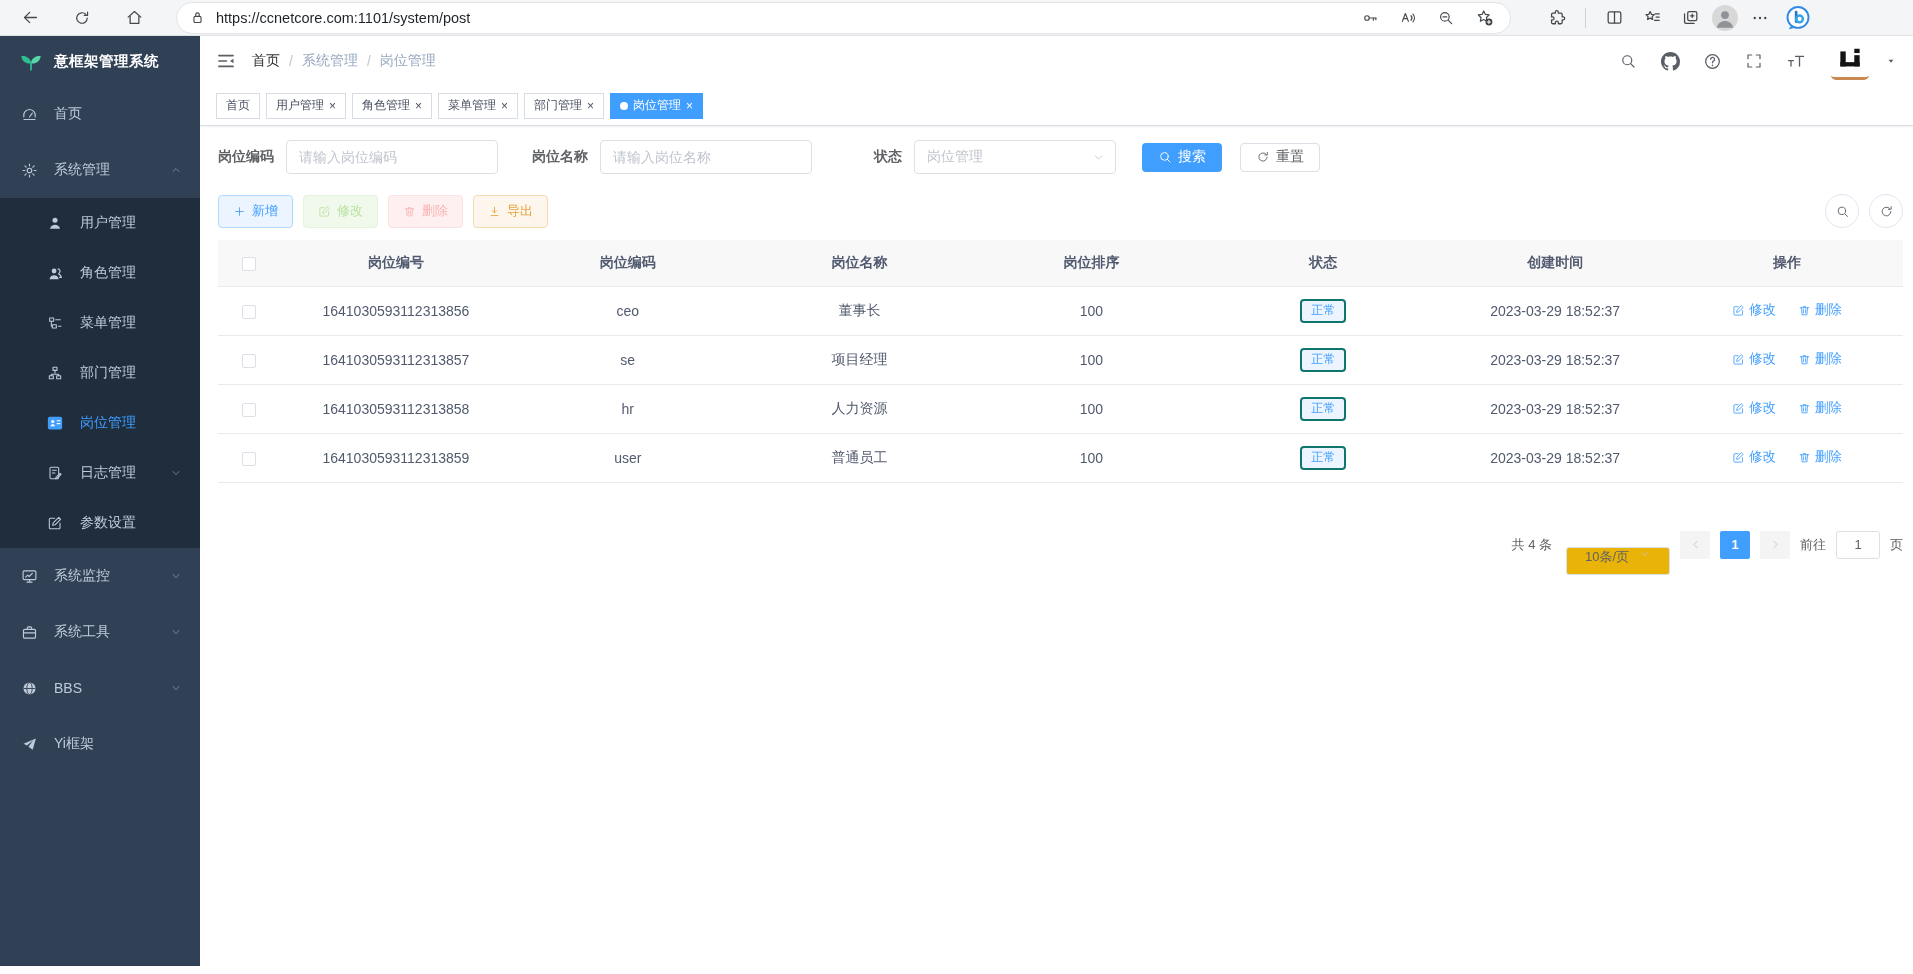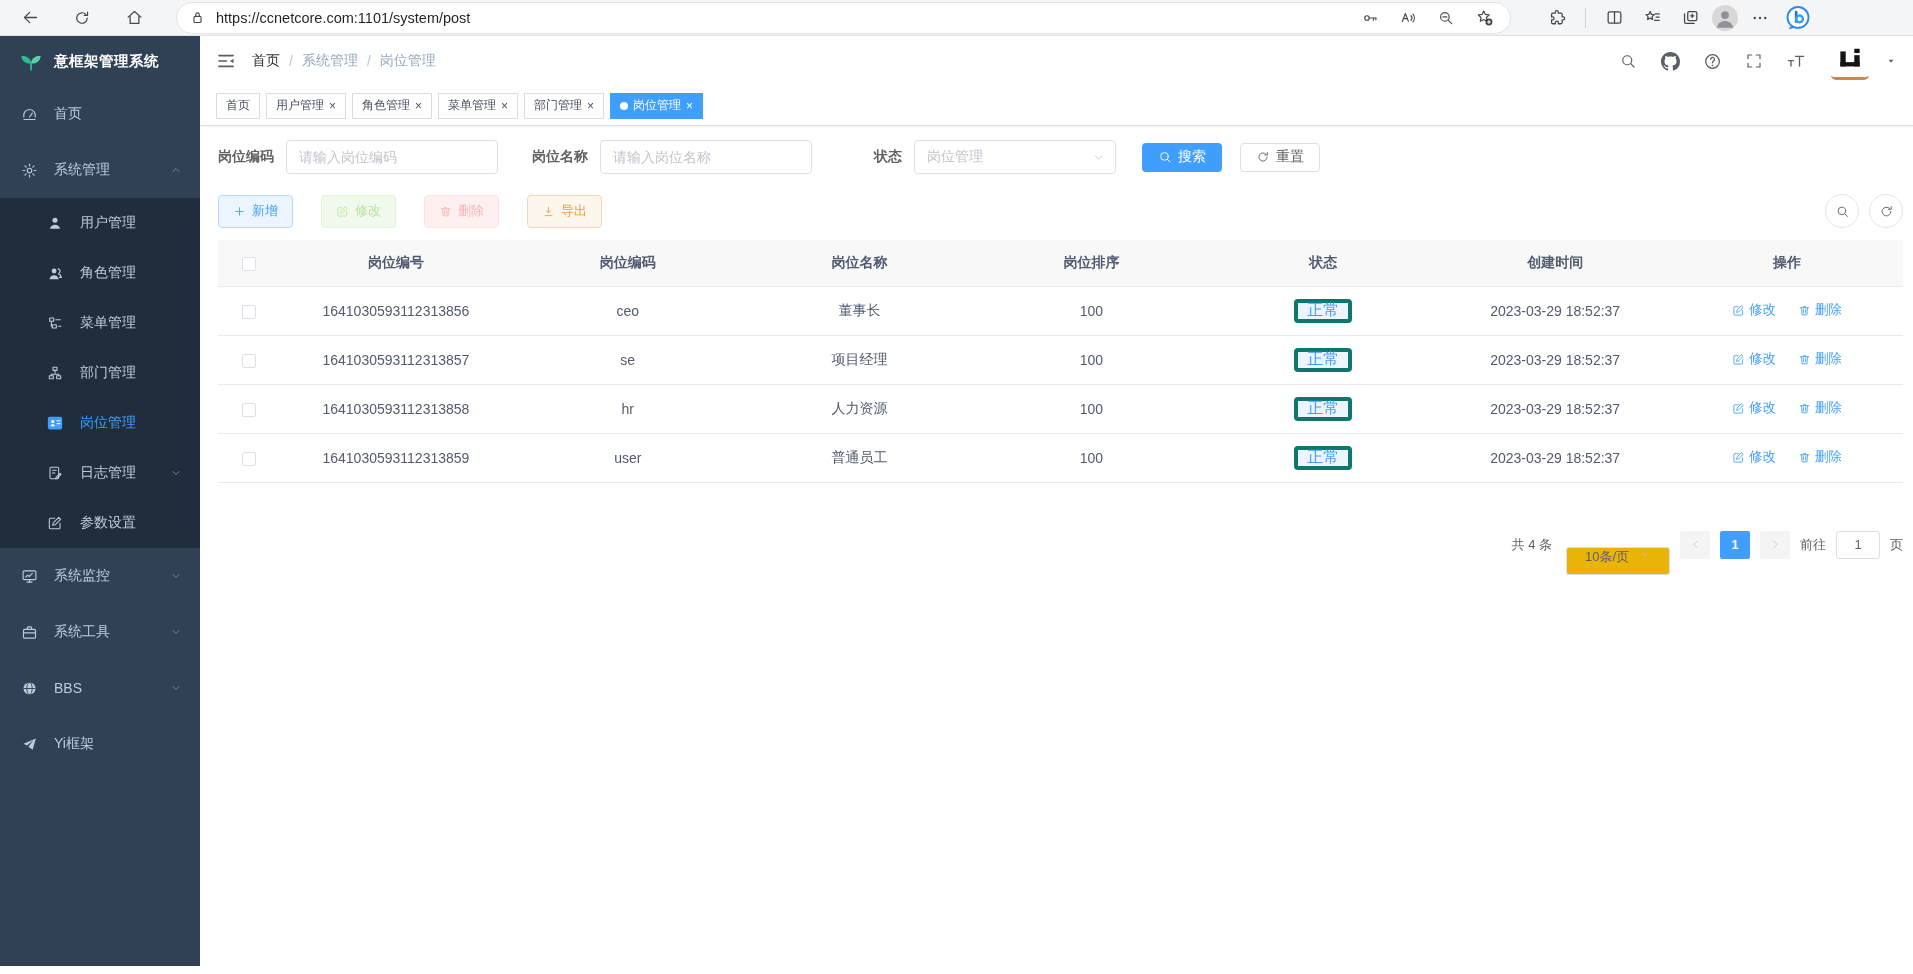--- a/index.html
+++ b/index.html
@@ -70,38 +70,38 @@
   .f-select { width:202px; height:34px; border:1px solid #dcdfe6; border-radius:4px; background:#fff;
     display:flex; align-items:center; justify-content:space-between; padding:0 10px 0 12px; cursor:pointer; }
   .f-select .ph { font-size:14px; color:#c0c4cc; }
   .btn { display:inline-flex; align-items:center; justify-content:center; gap:6px; height:29px; padding:0 15px;
     border-radius:4px; font-size:14px; cursor:pointer; border:1px solid transparent; white-space:nowrap; }
   .btn-search { background:#409eff; color:#fff; margin-left:26px; }
   .btn-reset { background:#fff; color:#606266; border-color:#dcdfe6; margin-left:18px; }
 
   
   .toolbar { display:flex; align-items:center; margin-top:20px; }
-  .tb { height:33px; font-size:13px; padding:0 14px; margin-right:28px;font-family:Liberation Mono, monospace; }
+  .tb { height:33px; font-size:13px; padding:0 14px; margin-right:10px;font-family:Liberation Mono, monospace; }
   .tb-add { background:#ecf5ff; border-color:#b3d8ff; color:#409eff; }
   .tb-edit { background:#f0f9eb; border-color:#e4f3da; color:#b9e2a1; cursor:not-allowed; }
   .tb-del { background:#fef0f0; border-color:#fde2e2; color:#f9b4b4; cursor:not-allowed; }
   .tb-exp { background:#fdf6ec; border-color:#f5dab1; color:#e6a23c; }
   .toolbar-right { margin-left:auto; display:flex; gap:10px; }
   .circle-btn { width:34px; height:34px; border-radius:50%; background:#fff; border:1px solid #e2e6ef;
     color:#696d74; display:flex; align-items:center; justify-content:center; cursor:pointer; }
 
   
   .grid { width:100%; border-collapse:collapse; margin-top:12px; table-layout:fixed; }
   .grid col.c-check { width:62px; }
   .grid th { height:46px; background:#f8f8f9; color:#515a6e; font-size:14px; font-weight:bold;
     text-align:center; border-bottom:1px solid #e8eaec; }
   .grid td { height:49px; color:#515a6e; font-size:14px; text-align:center; border-bottom:1px solid #e8eaec; background:#fff; }
   .cbx { display:inline-block; width:14px; height:14px; border:1px solid #dcdfe6; border-radius:2px; background:#fff; cursor:pointer; vertical-align:middle; }
-  .tag-status { display:inline-flex; align-items:center; height:24px; padding:0 9px; font-size:16px;
-    background:#ecf5ff; border:4px solid #0f766e; color:#409eff; border-radius:4px; }
+  .tag-status { display:inline-flex; align-items:center; height:24px; padding:0 9px; font-size:12px;
+    background:#ecf5ff; border:2px solid #0f766e; color:#409eff; border-radius:4px; }
   .op-link { display:inline-flex; align-items:center; gap:4px; color:#409eff; font-size:13.5px; cursor:pointer; margin:0 9px; }
 
   
   .pagination { display:flex; align-items:center; justify-content:flex-end; margin-top:32px; color:#606266; font-size:13px; gap:10px; }
   .pg-total { margin-right:4px; }
   .page-size { width:104px; height:28px; border:1px solid #dcdfe6; border-radius:3px; background:#eab308;
     display:flex; justify-content:center; gap:10px; cursor:pointer; color:#606266;margin-top:32px; }
   .pg-btn { min-width:30px; height:28px; padding:0 4px; border-radius:2px; background:#f4f4f5; color:#c0c4cc;
     display:flex; align-items:center; justify-content:center; cursor:pointer; }
   .pg-btn.current { background:#409eff; color:#fff; font-weight:bold; font-size:13px; }

